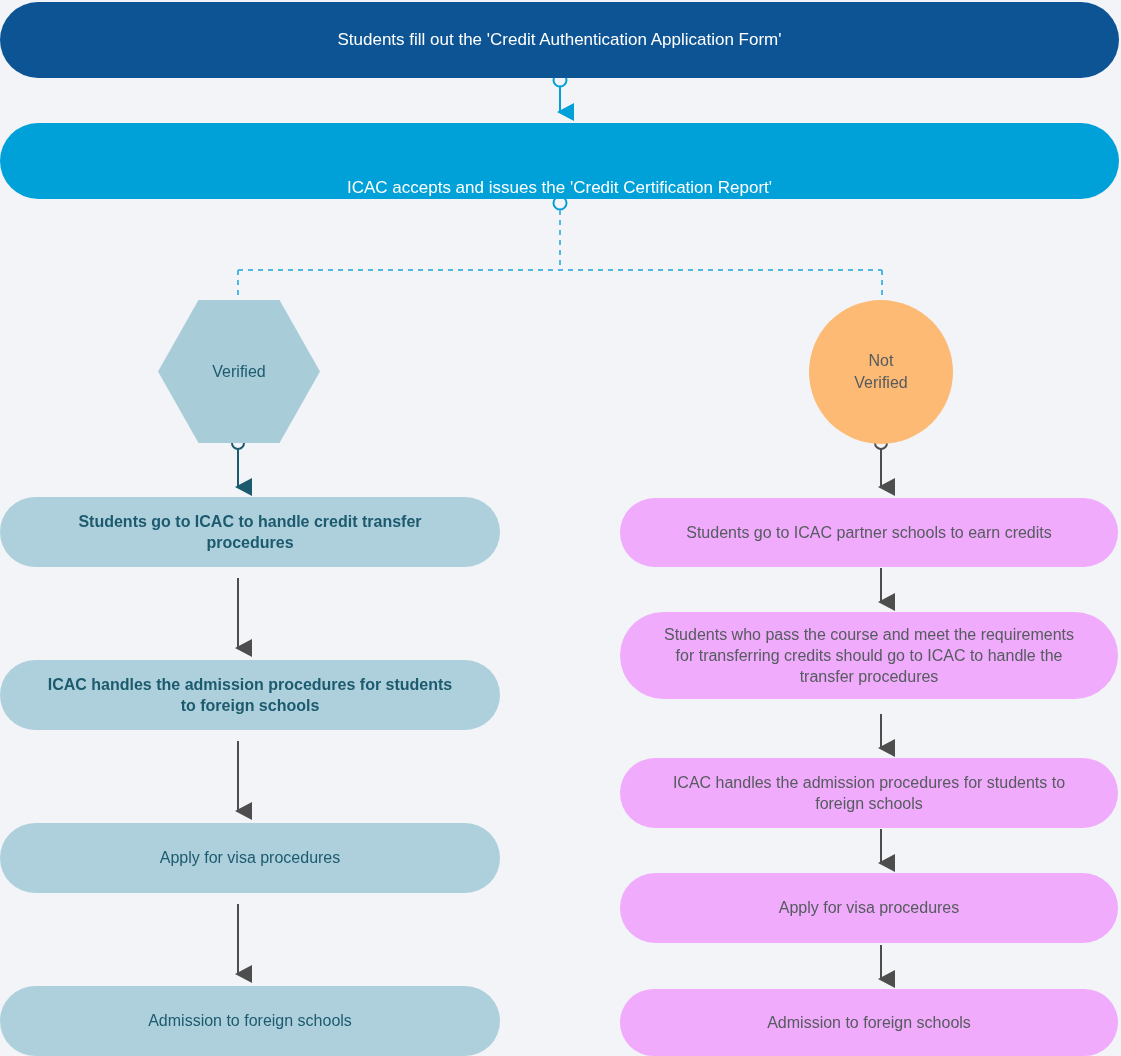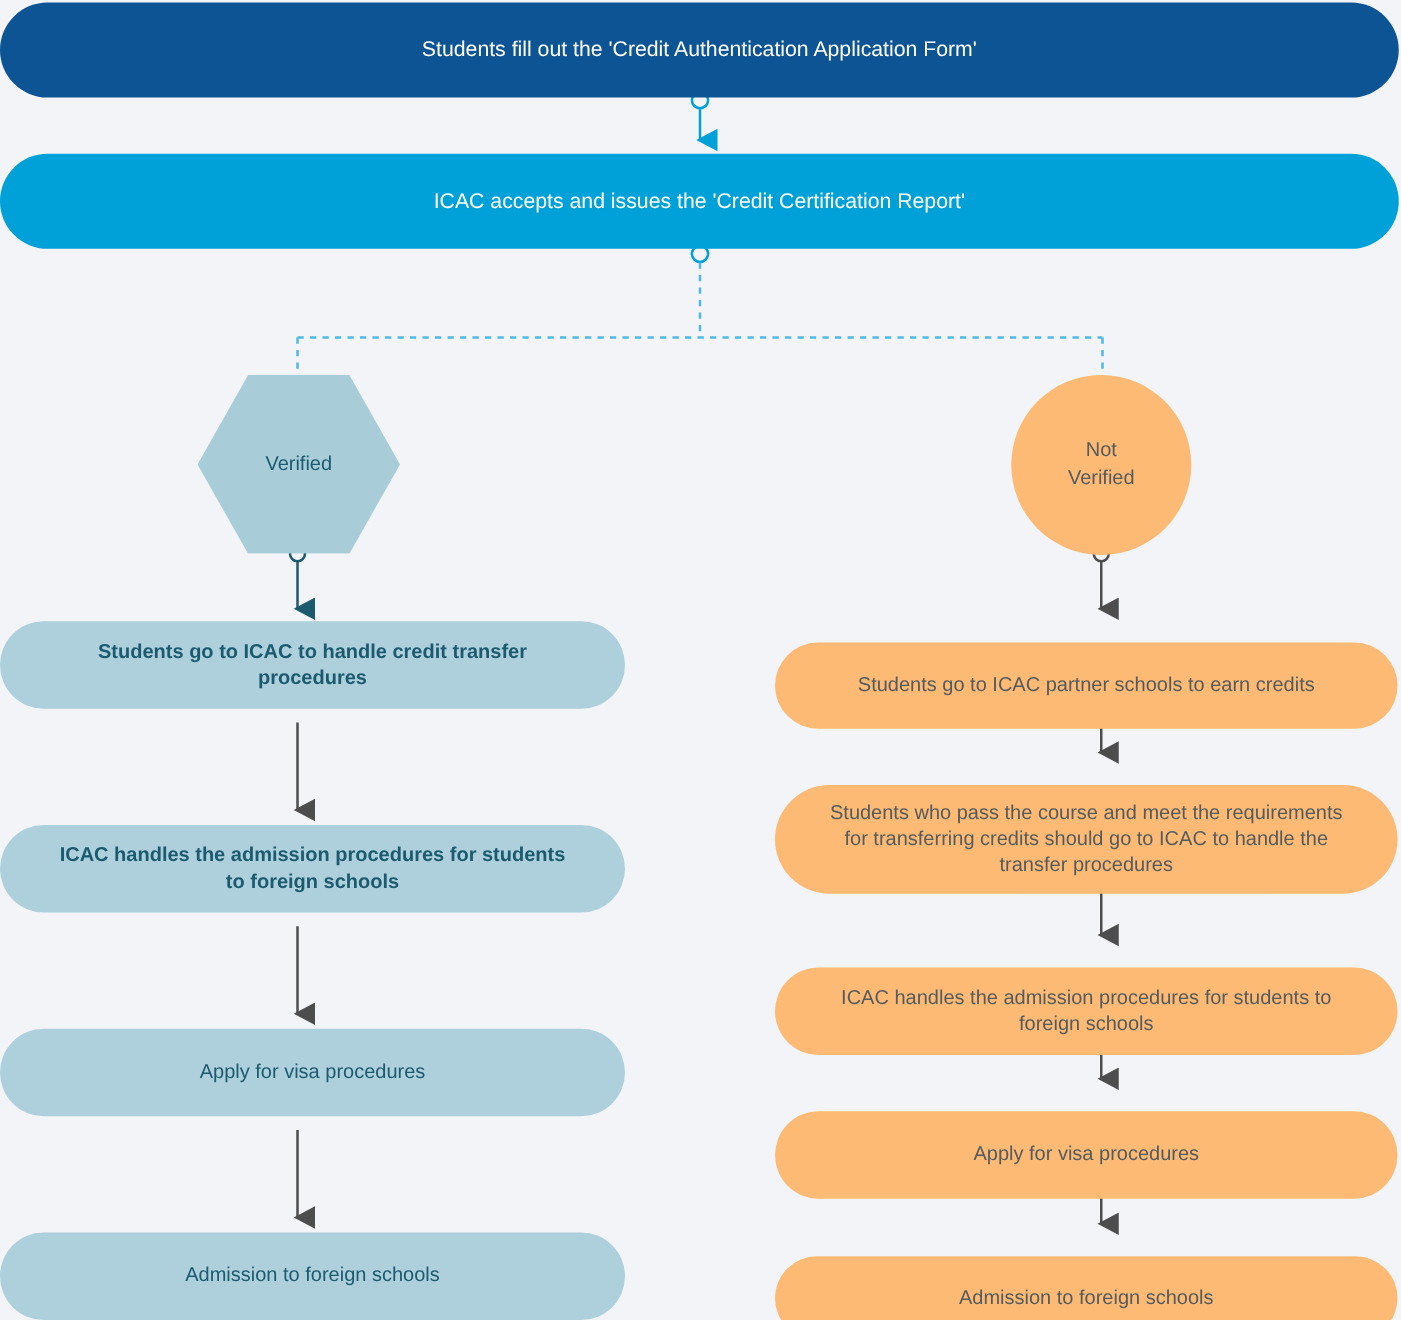--- a/index.html
+++ b/index.html
@@ -27,21 +27,21 @@
   .bar-cyan{background:#00a0d8;color:#ffffff;font-size:17px;}
 
   
   .box-blue{
     background:#aed0dc;color:#1c5a6e;font-size:16px;
   }
   .box-blue.bold{font-weight:bold;}
 
   
   .box-gray{
-    background:#fdba74;color:#555b5e;font-size:16px;margin-top:16px;
+    background:#f0abfc;color:#555b5e;font-size:16px;
   }
 
   .node-inner{padding:0 42px;width:100%;}
 
   
   .hex{
     position:absolute;
     background:#a8cdd9;
     clip-path:polygon(25% 0%,75% 0%,100% 50%,75% 100%,25% 100%,0% 50%);
     display:flex;align-items:center;justify-content:center;
@@ -103,21 +103,21 @@
     <line x1="881" y1="568" x2="881" y2="602" stroke="#4d4d4d" stroke-width="2" marker-end="url(#arrow-gray)"></line>
     <line x1="881" y1="714" x2="881" y2="748" stroke="#4d4d4d" stroke-width="2" marker-end="url(#arrow-gray)"></line>
     <line x1="881" y1="829" x2="881" y2="863" stroke="#4d4d4d" stroke-width="2" marker-end="url(#arrow-gray)"></line>
     <line x1="881" y1="945" x2="881" y2="979" stroke="#4d4d4d" stroke-width="2" marker-end="url(#arrow-gray)"></line>
   </svg>
 
   <div class="node stadium bar-dark" style="left:0px;top:2px;width:1119px;height:76px;">
     <span class="node-inner">Students fill out the 'Credit Authentication Application Form'</span>
   </div>
 
-  <div class="node stadium bar-cyan" style="left:0px;top:123px;width:1119px;height:76px;">
+  <div class="node stadium bar-cyan" style="left:0px;top:123px;width:1119px;height:76px;align-items:flex-end;">
     <span class="node-inner">ICAC accepts and issues the 'Credit Certification Report'</span>
   </div>
 
   <div class="hex" style="left:158px;top:300px;width:162px;height:143px;">
     <span>Verified</span>
   </div>
 
   <div class="circ" style="left:809px;top:300px;width:144px;height:144px;">
     <span>
       <span>Not</span><br>

